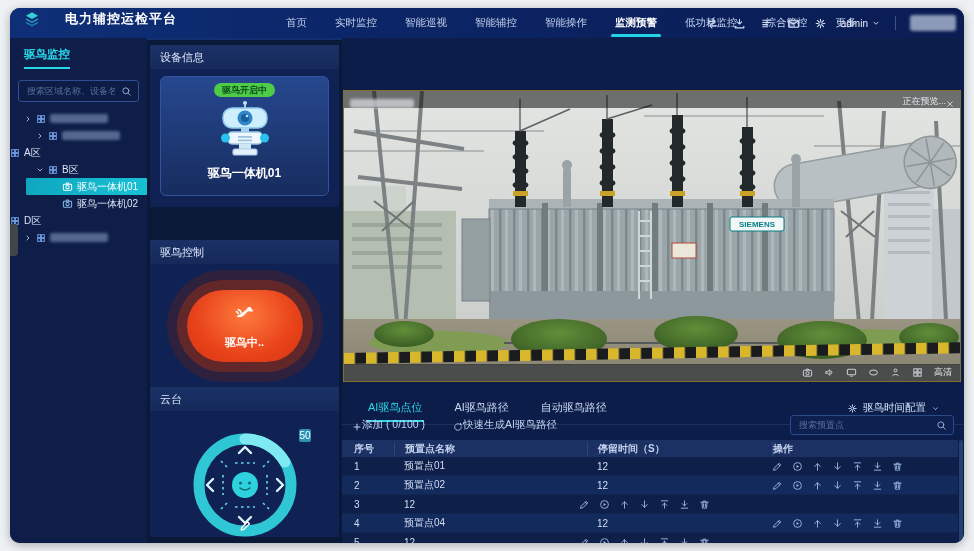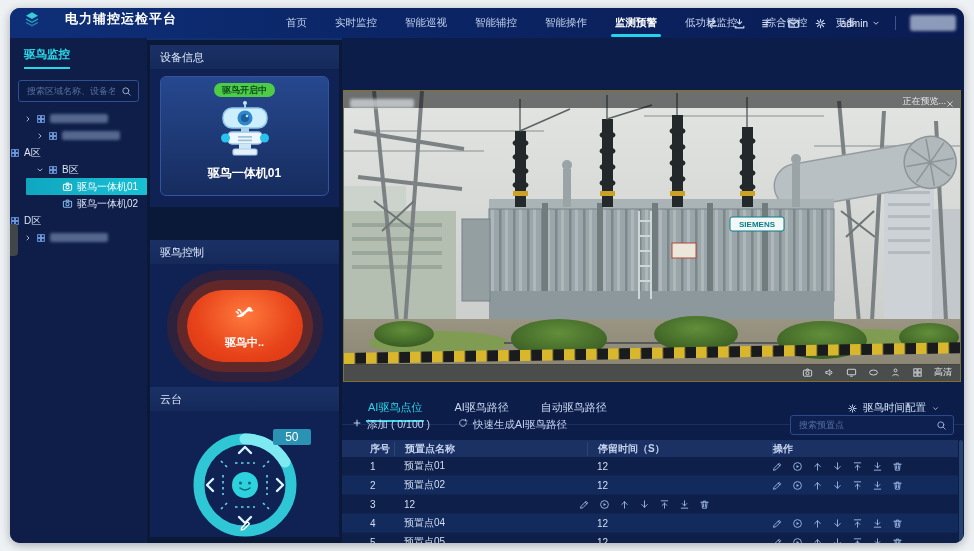--- a/index.html
+++ b/index.html
@@ -42,49 +42,49 @@
   .pbody{position:absolute;left:0;right:0;top:24px;bottom:0}
   .p1{top:7px;height:162px}.p2{top:202px;height:147px}.p3{top:349px;bottom:6px}
   .dcard{margin:7px 10px;height:120px;border-radius:6px;background:linear-gradient(180deg,#27488f,#162c5e);border:1px solid #31549c;display:flex;flex-direction:column;align-items:center;padding-top:6px;box-sizing:border-box}
   .badge{background:#4ecb47;color:#0b4d1e;font-size:9px;font-weight:bold;padding:2px 8px;border-radius:8px;line-height:10px}
   .dname{font-size:12px;font-weight:bold;color:#ffffff;margin-top:4px}
   .p2 .pbody{display:flex;align-items:center;justify-content:center}
   .birdbtn{width:116px;height:72px;border-radius:40px;background:radial-gradient(ellipse at 50% 35%,#ff7a3d,#e8431a 60%,#d63410);box-shadow:0 0 0 10px rgba(150,45,22,.5),0 0 0 20px rgba(110,32,16,.32);display:flex;flex-direction:column;align-items:center;justify-content:center;gap:12px;cursor:pointer}
   .birdbtn .blabel{color:#fff;font-size:11px;font-weight:bold}
   .p3 .pbody{display:flex;flex-direction:column;align-items:center;padding-top:16px}
   .ptzwrap{position:relative;width:116px;height:116px}
-  .speed{position:absolute;right:-8px;top:2px;background:#2a93b4;color:#fff;font-size:12px;padding:1px 12px;border-radius:2px}
+  .speed{position:absolute;right:-8px;top:2px;background:#2a93b4;color:#fff;font-size:10px;padding:1px 0;border-radius:2px}
 
   
   .rightcol{position:absolute;top:30px;left:332px;right:0;bottom:0;background:#0c1d4a}
   .video{position:absolute;left:1px;top:52px;width:618px;height:292px;border:1px solid #80702c;background:#1d1f1e;box-sizing:border-box;overflow:hidden}
   .vtop{position:absolute;left:0;right:0;top:0;height:17px;background:rgba(12,14,16,.55);display:flex;align-items:flex-end;padding:0 6px;gap:0;z-index:3}
   .vchip{width:64px;height:9px;background:#cfd4d8;opacity:.8;filter:blur(1.5px);border-radius:2px}
   .vstat{margin-left:auto;font-size:9px;color:#e4e8ec}
   .vbot{position:absolute;left:0;right:0;bottom:0;height:17px;background:rgba(25,27,29,.62);display:flex;align-items:center;justify-content:flex-end;padding:0 8px;gap:11px;color:#d8dde2;z-index:3}
   .vq{font-size:9px;color:#e4e8ec}
   .scene{position:absolute;inset:0;z-index:1}
 
   .tabs{position:absolute;left:0;right:0;top:360px;height:27px;display:flex;align-items:center;padding:0 24px;border-bottom:1px solid #1b3060;box-sizing:border-box}
   .tab{font-size:11px;color:#c9d6ef;padding:0 2px 7px;margin-right:28px;cursor:pointer}
   .tab.active{color:#2bd6e6;border-bottom:2px solid #2bd6e6;padding-bottom:5px}
   .tconf{margin-left:auto;display:flex;align-items:center;gap:5px;font-size:10.5px;color:#cfe0f6;padding-bottom:6px;cursor:pointer}
 
   .toolbar{position:absolute;left:0;right:0;top:376px;height:22px;display:flex;align-items:center;padding:0 10px;color:#c6d3ee}
-  .tbtn{display:flex;align-items:flex-start;gap:5px;font-size:10.5px;cursor:pointer}
+  .tbtn{display:flex;align-items:flex-end;font-size:10.5px;cursor:pointer}
   .tbtn+.tbtn{margin-left:28px}
   .tsearch{margin-left:auto;width:150px;height:18px;border:1px solid #2a4a8a;border-radius:3px;display:flex;align-items:center;padding:0 6px;gap:4px;background:#0d2050}
   .tsearch input{flex:1;min-width:0;background:transparent;border:none;outline:none;font-size:9px;color:#cfe0f8;font-family:"Liberation Sans",sans-serif}
   .tsearch input::placeholder{color:#56709f}
 
   .thead{position:absolute;left:0;right:6px;top:402px;height:17px;background:#1b3164;display:flex;align-items:center;font-size:10px;color:#c4d2ee;font-weight:bold}
   .trows{position:absolute;left:0;right:6px;top:419px}
   .trow{height:18px;display:flex;align-items:center;font-size:10px;color:#d4def2;border-bottom:1px solid #122450;cursor:pointer}
   .trow:nth-child(odd){background:#0e2049}.trow:nth-child(even){background:#122a5c}
-  .c1{width:52px;padding-left:28px;box-sizing:border-box}
+  .c1{width:52px;padding-left:12px;box-sizing:border-box}
   .c2{width:193px;padding-left:10px;box-sizing:border-box}
   .c3{width:185px;padding-left:10px;box-sizing:border-box}
   .c4{flex:1;display:flex;align-items:center;gap:9px}
   .thead .c2,.thead .c3,.thead .c4{border-left:1px solid #2c4578}
   .op{color:#9db9e8;cursor:pointer}
   .scrollhint{position:absolute;right:1px;top:402px;width:4px;height:110px;background:#25426f;border-radius:2px}
 </style>
 </head>
 <body>
 
@@ -724,21 +724,20 @@
               <use href="#i-bot"></use>
             </svg>
           <svg class="ic op" width="11" height="11" viewBox="0 0 24 24" fill="none" stroke="currentColor" stroke-width="2" stroke-linecap="round">
               <use href="#i-trash"></use>
             </svg>
         </div>
       </div>
 
       <div class="trow">
         <div class="c1">5</div>
-        <div class="c2">预置点05</div>
         <div class="c3">12</div>
         <div class="c4">
           <svg class="ic op" width="11" height="11" viewBox="0 0 24 24" fill="none" stroke="currentColor" stroke-width="2" stroke-linecap="round">
               <use href="#i-edit"></use>
             </svg>
           <svg class="ic op" width="11" height="11" viewBox="0 0 24 24" fill="none" stroke="currentColor" stroke-width="2">
               <use href="#i-play"></use>
             </svg>
           <svg class="ic op" width="11" height="11" viewBox="0 0 24 24" fill="none" stroke="currentColor" stroke-width="2" stroke-linecap="round">
               <use href="#i-up"></use>

